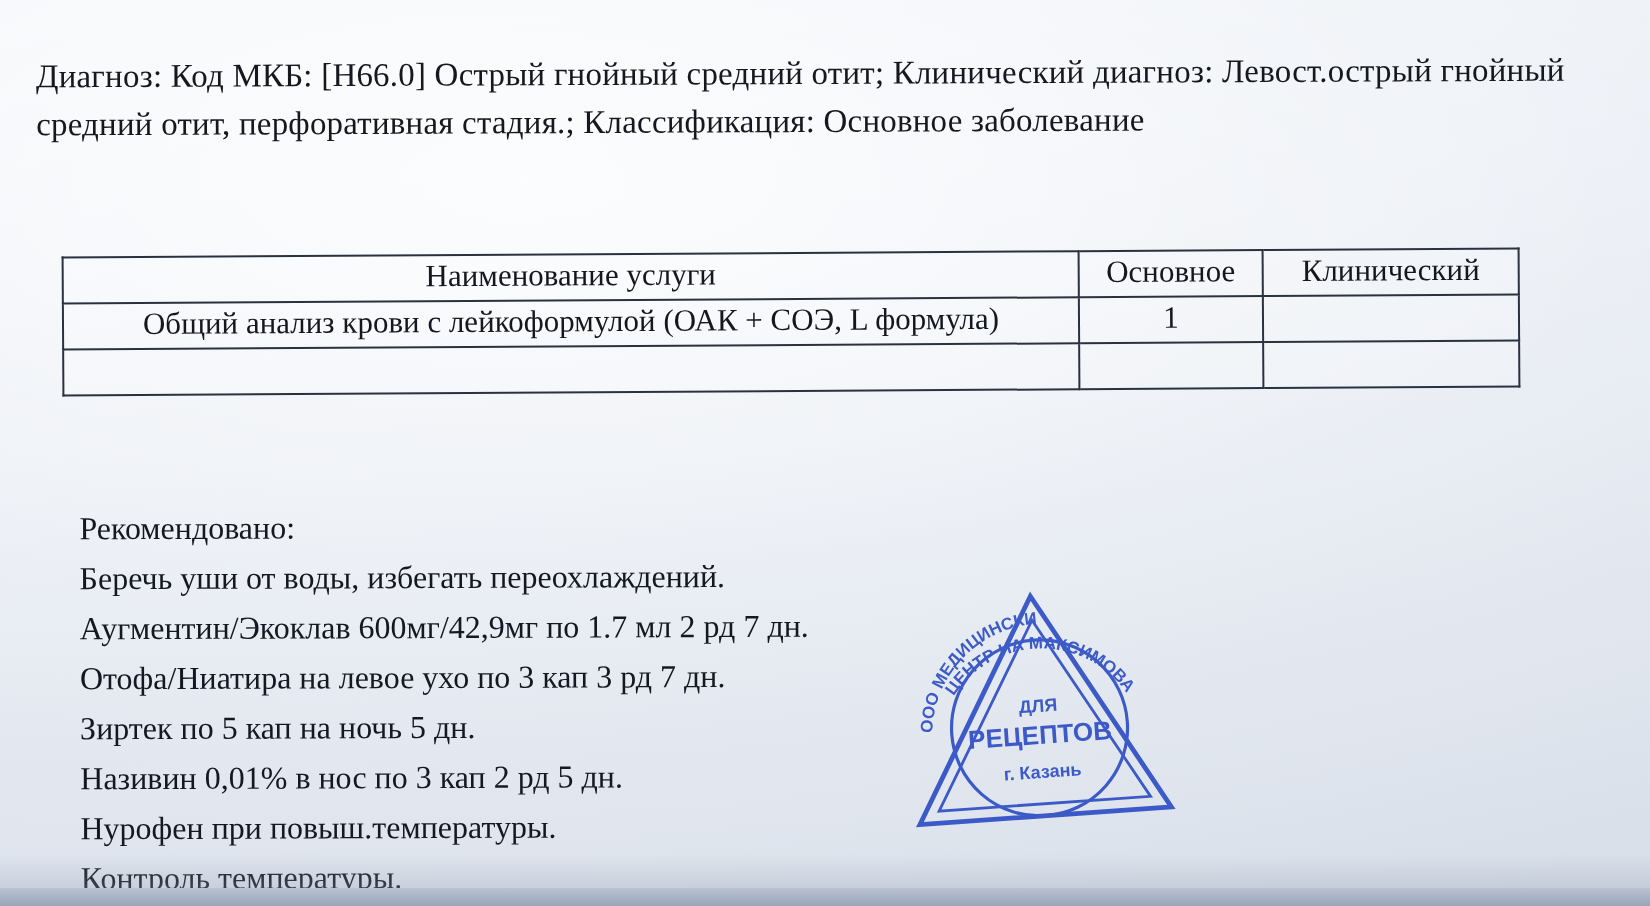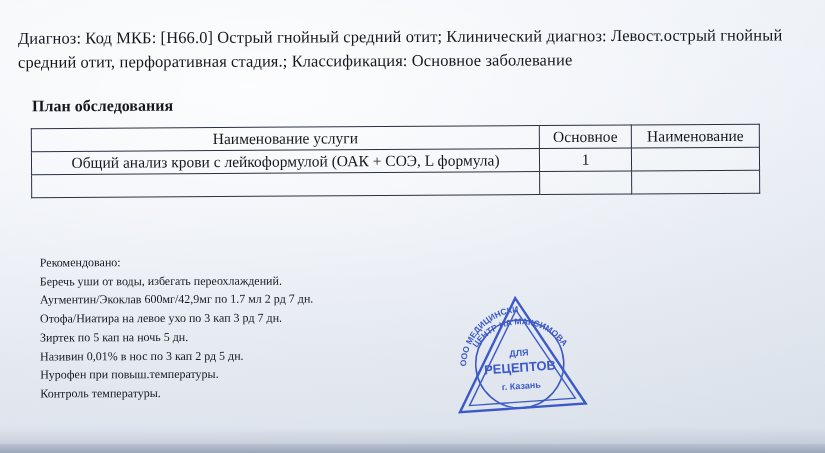--- a/index.html
+++ b/index.html
@@ -111,21 +111,21 @@
   .col-asg   { width: 92px; }
   .col-comm  { width: 128px; }
   td.name-cell { text-align: center; white-space: nowrap; }
   tr.blank td { height: 23px; }
 
   
   #recommend {
     position: absolute;
     left: 40px;
     top: 253px;
-    font-size: 12px;
+    font-size: 16px;
     line-height: 1.56;
     color: #141820;
     transform: rotate(-0.2deg);
   }
   #recommend div { white-space: nowrap; }
 
   
   #stamp {
     position: absolute;
     left: 449px;
@@ -141,29 +141,28 @@
 <body>
 
 <div id="page">
 
   <div id="paper-shade"></div>
 
   <div class="content">
 
     <p id="diagnosis">Диагноз: Код МКБ: [H66.0] Острый гнойный средний отит; Клинический диагноз: Левост.острый гнойный средний отит, перфоративная стадия.; Классификация: Основное заболевание</p>
 
-    <div id="plan-heading">План обследования</div>
 
     <div id="exam-table-wrap">
       <table class="exam">
         <thead>
           <tr>
             <th class="col-name">Наименование услуги</th>
             <th class="col-asg">Основное</th>
-            <th class="col-comm">Наименование</th>
+            <th class="col-comm">Клинический</th>
           </tr>
         </thead>
         <tbody>
           <tr>
             <td class="name-cell">Общий анализ крови с лейкоформулой (ОАК + СОЭ, L формула)</td>
             <td>1</td>
             <td></td>
           </tr>
           <tr class="blank">
             <td></td>

